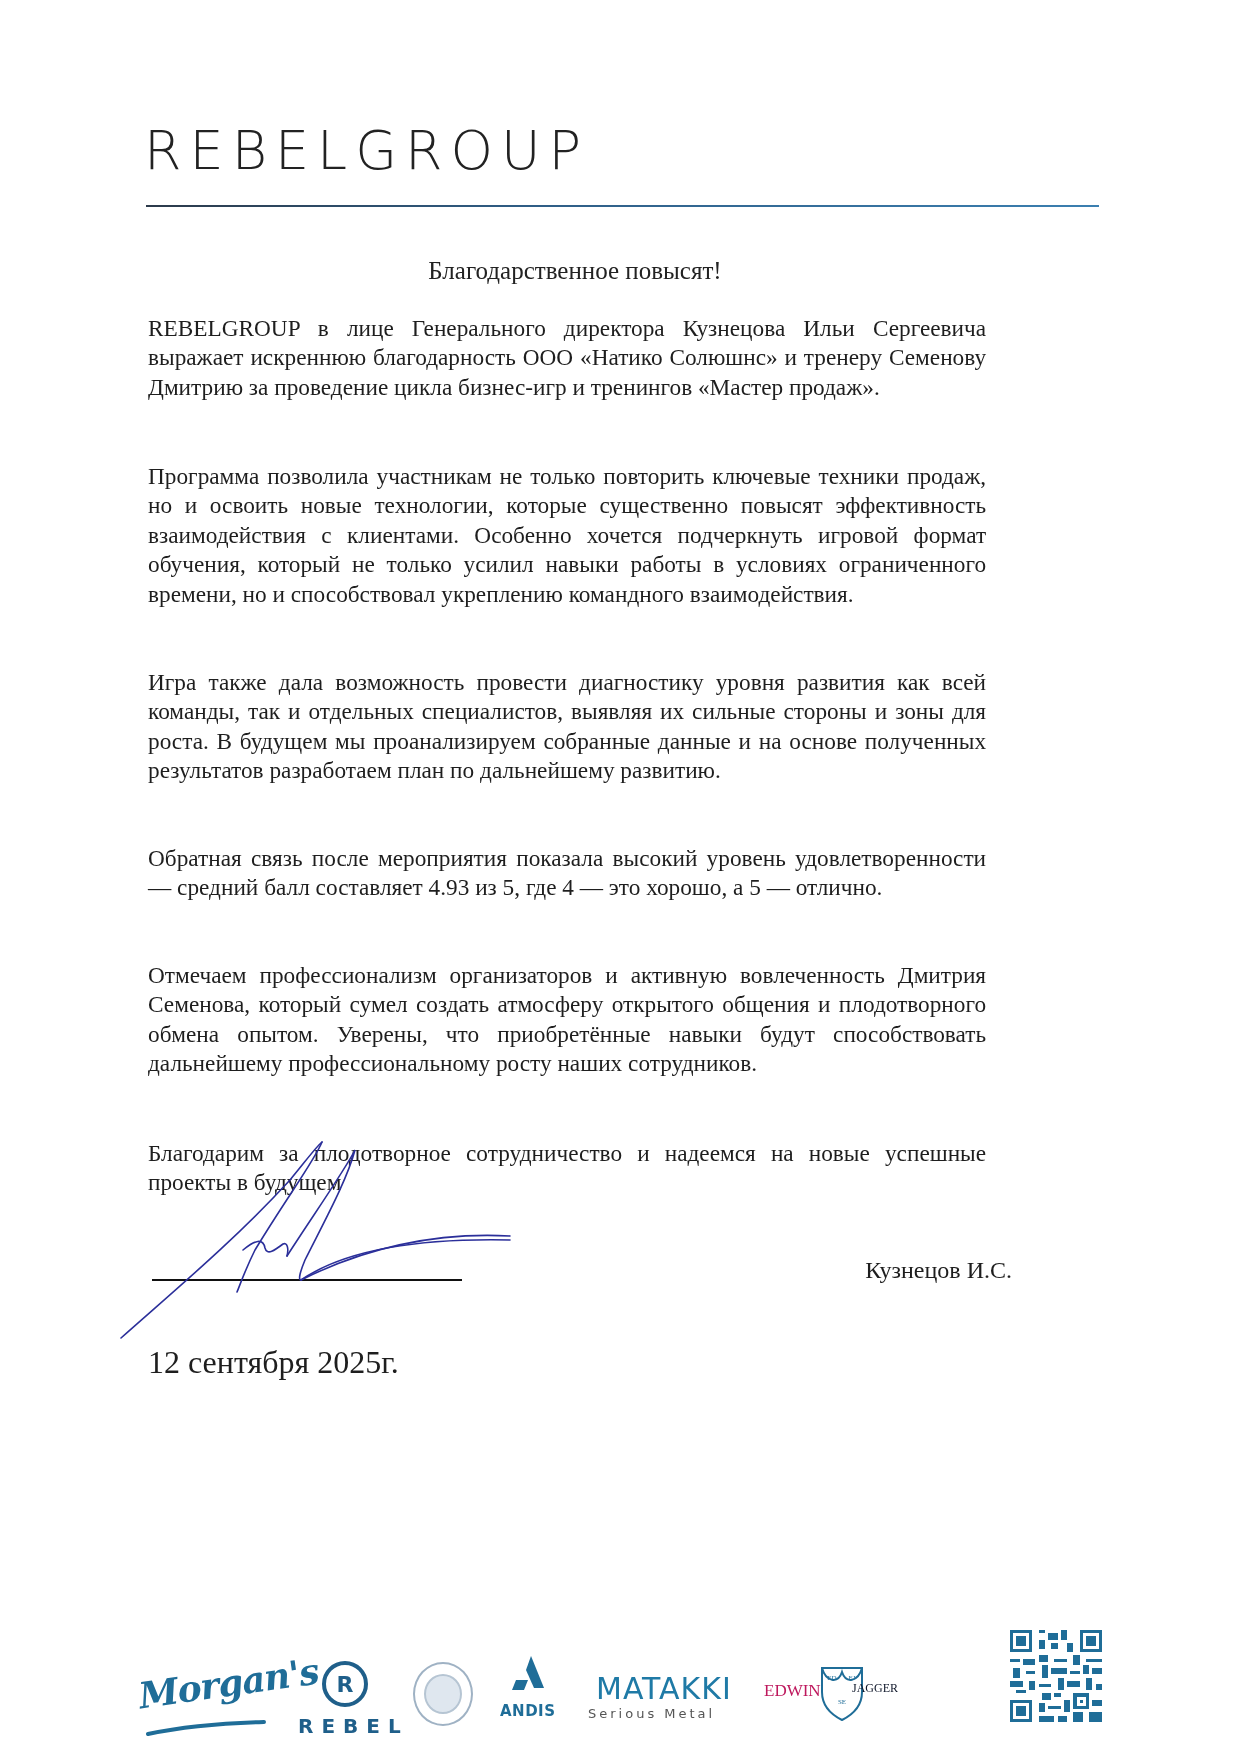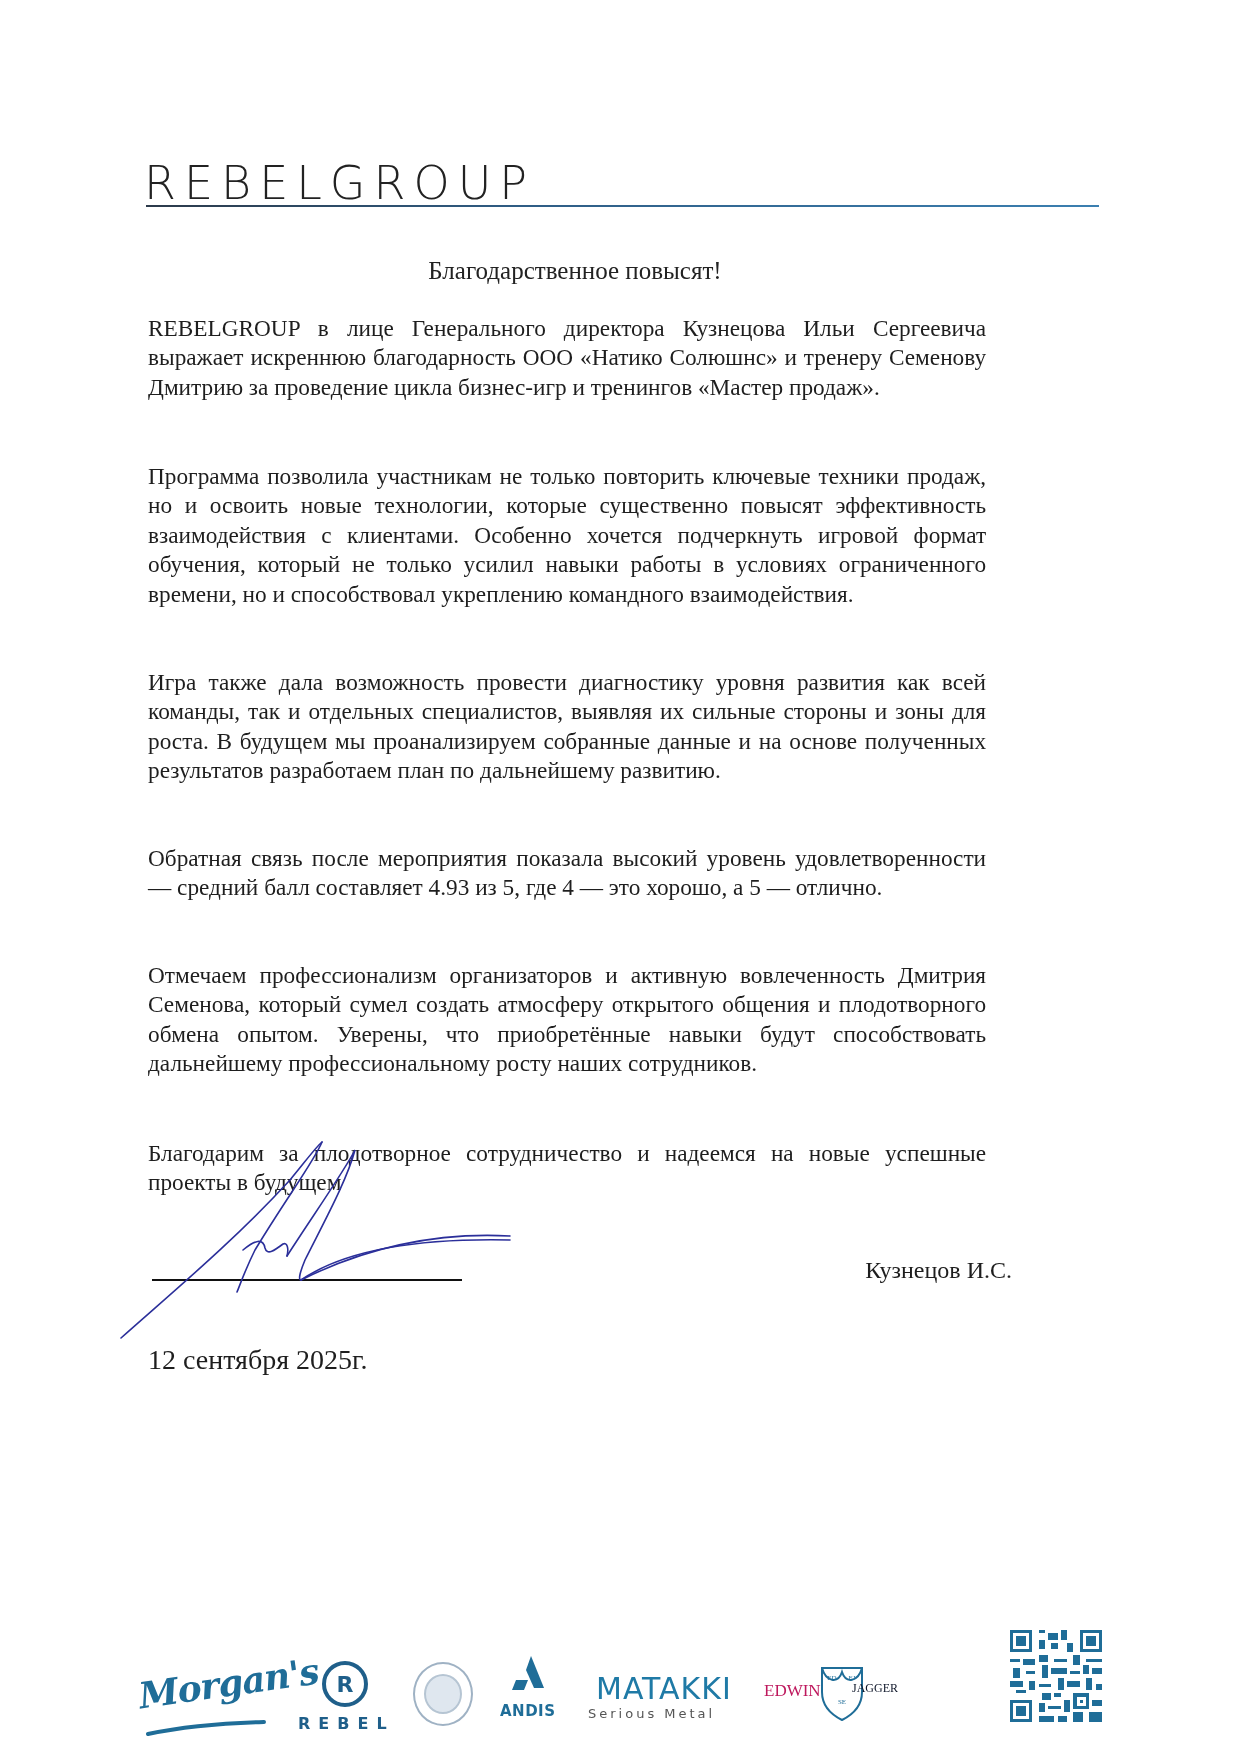--- a/index.html
+++ b/index.html
@@ -1,41 +1,41 @@
 <!DOCTYPE html>
 <html><head>
 <meta charset="utf-8">
 <style>
   html, body { margin: 0; padding: 0; background: #ffffff; }
   body { width: 1240px; height: 1754px; position: relative; overflow: hidden;
          font-family: "Liberation Sans", "DejaVu Sans", sans-serif; color: #1f1f1f; }
   .abs { position: absolute; }
   .brand { left: 144px; top: 124px; font-family: "DejaVu Sans", sans-serif; font-weight: 300;
-           font-size: 46px; letter-spacing: 8px; color: #222; line-height: 1; margin-top: 36px; }
+           font-size: 54px; letter-spacing: 8px; color: #222; line-height: 1; }
   .rule { left: 146px; top: 205px; width: 953px; height: 2px;
           background: linear-gradient(90deg, #2c3a4a 0%, #2f5d85 40%, #3b7fb0 100%); }
   .doc-title { left: 0; width: 1150px; top: 257px; text-align: center;
                font-family: "Liberation Serif", "DejaVu Serif", serif; font-size: 25px; color: #222; }
   .body-text { left: 148px; width: 864px; font-family: "Liberation Serif", "DejaVu Serif", serif;
                font-size: 24px; line-height: 29.4px; text-align: justify; color: #1e1e1e;
                transform: scaleX(0.97); transform-origin: left top; }
   .body-text p { margin: 0; }
   .sig-line { left: 152px; top: 1279px; width: 310px; height: 2px; background: #111; }
   .signatory { right: 228px; top: 1255px; text-align: right;
                font-family: "Liberation Serif", "DejaVu Serif", serif; font-size: 24px; line-height: 30px; color: #1e1e1e; }
-  .date { left: 148px; top: 1344px; font-family: "Liberation Serif", "DejaVu Serif", serif; font-size: 28px; color: #1e1e1e; }
+  .date { left: 148px; top: 1344px; font-family: "Liberation Serif", "DejaVu Serif", serif; font-size: 32px; color: #1e1e1e; }
   .signature { left: 115px; top: 1140px; width: 480px; height: 200px; }
   .morgans { left: 138px; top: 1662px; font-family: "DejaVu Serif", serif; font-style: italic; font-weight: bold;
              font-size: 36px; color: #1f6d98; transform: rotate(-8deg); letter-spacing: -1px; }
   .morgans-swoosh { left: 146px; top: 1720px; width: 120px; height: 16px; }
   .rebel-circle { left: 322px; top: 1661px; width: 38px; height: 38px; border: 4px solid #1f5f8a; border-radius: 50%;
                   display: flex; align-items: center; justify-content: center; font-family: "DejaVu Sans", sans-serif;
                   font-weight: bold; font-size: 22px; color: #1f5f8a; box-sizing: content-box; }
   .rebel-text { left: 298px; top: 1714px; font-family: "DejaVu Sans", sans-serif; font-weight: bold;
-                font-size: 16px; letter-spacing: 8px; color: #1f5f8a; }
+                font-size: 20px; letter-spacing: 8px; color: #1f5f8a; }
   .seal { left: 413px; top: 1662px; width: 56px; height: 60px; border: 2px solid #9fb2c4; border-radius: 50%;
           display: flex; align-items: center; justify-content: center; }
   .seal-inner { width: 34px; height: 36px; border: 2px solid #b6c5d3; border-radius: 50%; background: #dfe7ef; }
   .andis-mark { left: 508px; top: 1656px; width: 46px; height: 36px; }
   .andis-text { left: 500px; top: 1702px; font-family: "DejaVu Sans", sans-serif; font-weight: bold; font-size: 15px; color: #1f6d98; letter-spacing: 0.5px; text-align: center; }
   .matakki { left: 586px; top: 1674px; font-family: "DejaVu Sans", sans-serif; font-size: 30px; color: #1f7aa6; letter-spacing: 1px; line-height: 1; margin-left: 10px; }
   .matakki-sub { left: 588px; top: 1706px; font-family: "DejaVu Sans", sans-serif; font-size: 13px; color: #555; letter-spacing: 3px; }
   .edwin { left: 764px; top: 1681px; font-family: "Liberation Serif", "DejaVu Serif", serif; font-size: 17px; color: #be185d; }
   .jagger { left: 852px; top: 1681px; font-family: "Liberation Serif", "DejaVu Serif", serif; font-size: 12px; color: #0f172a; }
   .shield { left: 820px; top: 1666px; width: 44px; height: 56px; }

